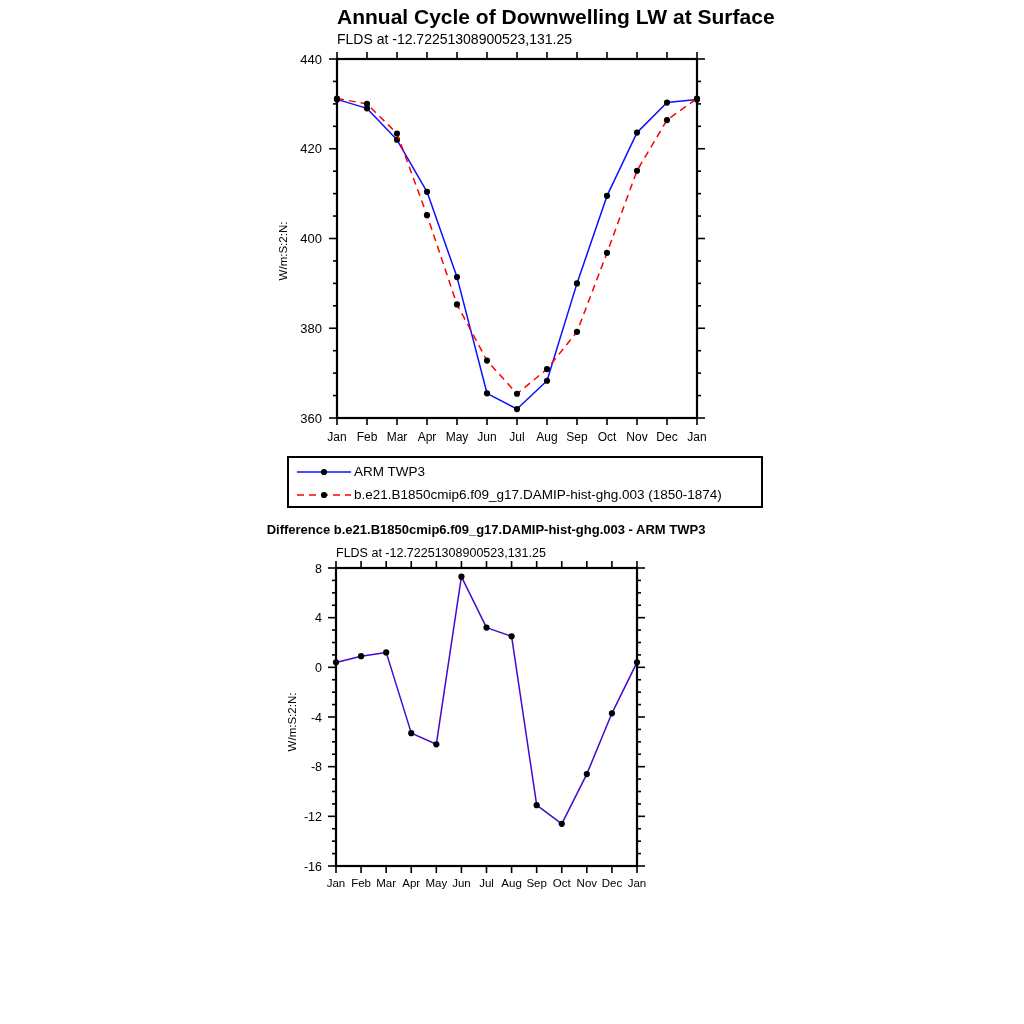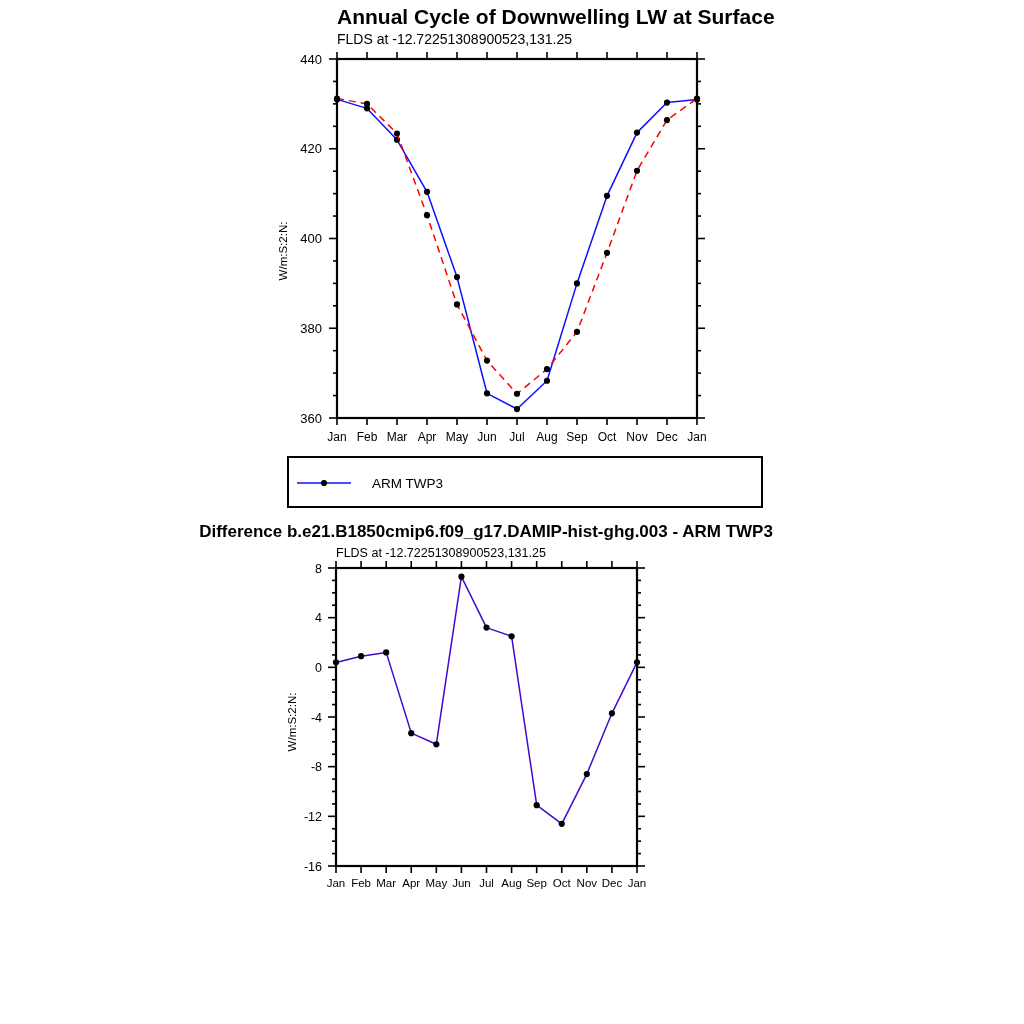--- a/index.html
+++ b/index.html
@@ -4,30 +4,30 @@
 <style>
   html,body{margin:0;padding:0;background:#ffffff;}
   #canvas{position:relative;width:1024px;height:1024px;background:#ffffff;overflow:hidden;
           font-family:"Liberation Sans", sans-serif;color:#000;}
   #plot-svg{position:absolute;left:0;top:0;}
   svg text{font-family:"Liberation Sans", sans-serif;fill:#000;}
   .abs{position:absolute;white-space:nowrap;}
   .chart-title{font-weight:700;}
   #title-0{left:337px;top:5px;width:360px;text-align:center;font-size:21px;}
   #subtitle-0{left:337px;top:31px;font-size:14px;}
-  #title-1{left:186px;top:522px;width:600px;text-align:center;font-size:17px;}
+  #title-1{left:186px;top:522px;width:600px;text-align:center;font-size:13px;}
   #subtitle-1{left:336px;top:546px;font-size:12.5px;}
   .yl{position:absolute;transform:translate(-50%,-50%) rotate(-90deg);white-space:nowrap;font-size:11.5px;}
   #ylabel-0{left:283px;top:251px;}
   #ylabel-1{left:292px;top:722px;}
   #legend{position:absolute;left:287px;top:456px;width:476px;height:52px;border:2px solid #000;
           box-sizing:border-box;padding:2px 0 0 7px;display:flex;flex-direction:column;justify-content:center;}
   .legend-row{display:flex;align-items:center;height:23px;}
   .legend-row svg{flex:0 0 auto;}
-  .legend-label{font-size:13.5px;margin-left:20px;}
+  .legend-label{font-size:13.5px;margin-left:2px;}
 </style>
 </head>
 <body>
 
 <div id="canvas">
 
   <svg id="plot-svg" width="1024" height="1024" viewBox="0 0 1024 1024">
       <g>
         <g>
           <line x1="337" y1="418" x2="337" y2="425" stroke="#000" stroke-width="1.6"></line>
@@ -267,19 +267,26 @@
   <div class="yl" id="ylabel-0">W/m:S:2:N:</div>
 
   <div id="legend">
     <div class="legend-row">
       <svg width="56" height="14" viewBox="0 0 56 14" class="legend-swatch">
           <line x1="1" y1="7" x2="55" y2="7" stroke="#0f0fff" stroke-width="1.5"></line>
           <circle cx="28" cy="7" r="3.1" fill="#000000"></circle>
         </svg>
       <span class="legend-label">ARM TWP3</span>
     </div>
+    <div class="legend-row">
+      <svg width="56" height="14" viewBox="0 0 56 14" class="legend-swatch">
+          <line x1="1" y1="7" x2="55" y2="7" stroke="#ff0000" stroke-width="1.5" stroke-dasharray="7 5"></line>
+          <circle cx="28" cy="7" r="3.1" fill="#000000"></circle>
+        </svg>
+      <span class="legend-label">b.e21.B1850cmip6.f09_g17.DAMIP-hist-ghg.003 (1850-1874)</span>
+    </div>
   </div>
 
   <div class="abs chart-title" id="title-1">Difference b.e21.B1850cmip6.f09_g17.DAMIP-hist-ghg.003 - ARM TWP3</div>
   <div class="abs" id="subtitle-1">FLDS at -12.72251308900523,131.25</div>
   <div class="yl" id="ylabel-1">W/m:S:2:N:</div>
 
 </div>
 
 </body></html>

